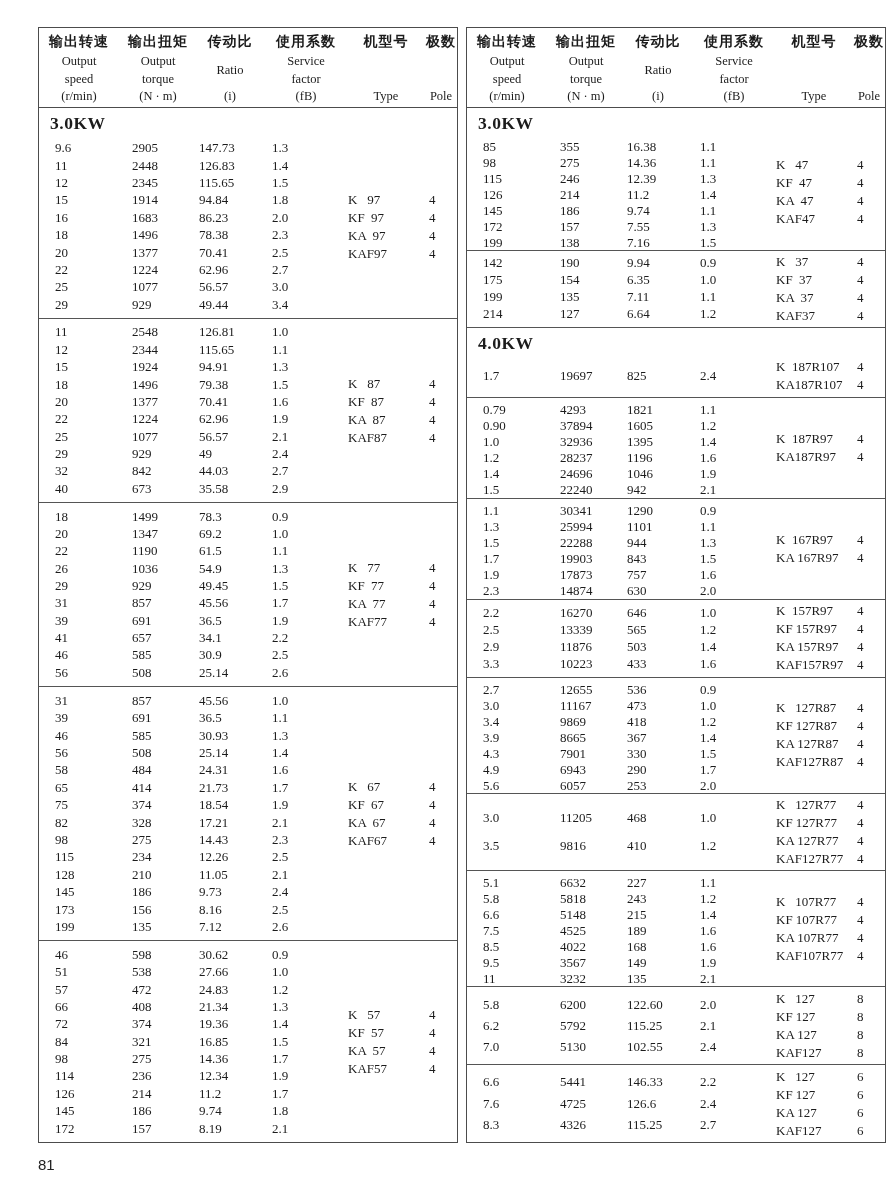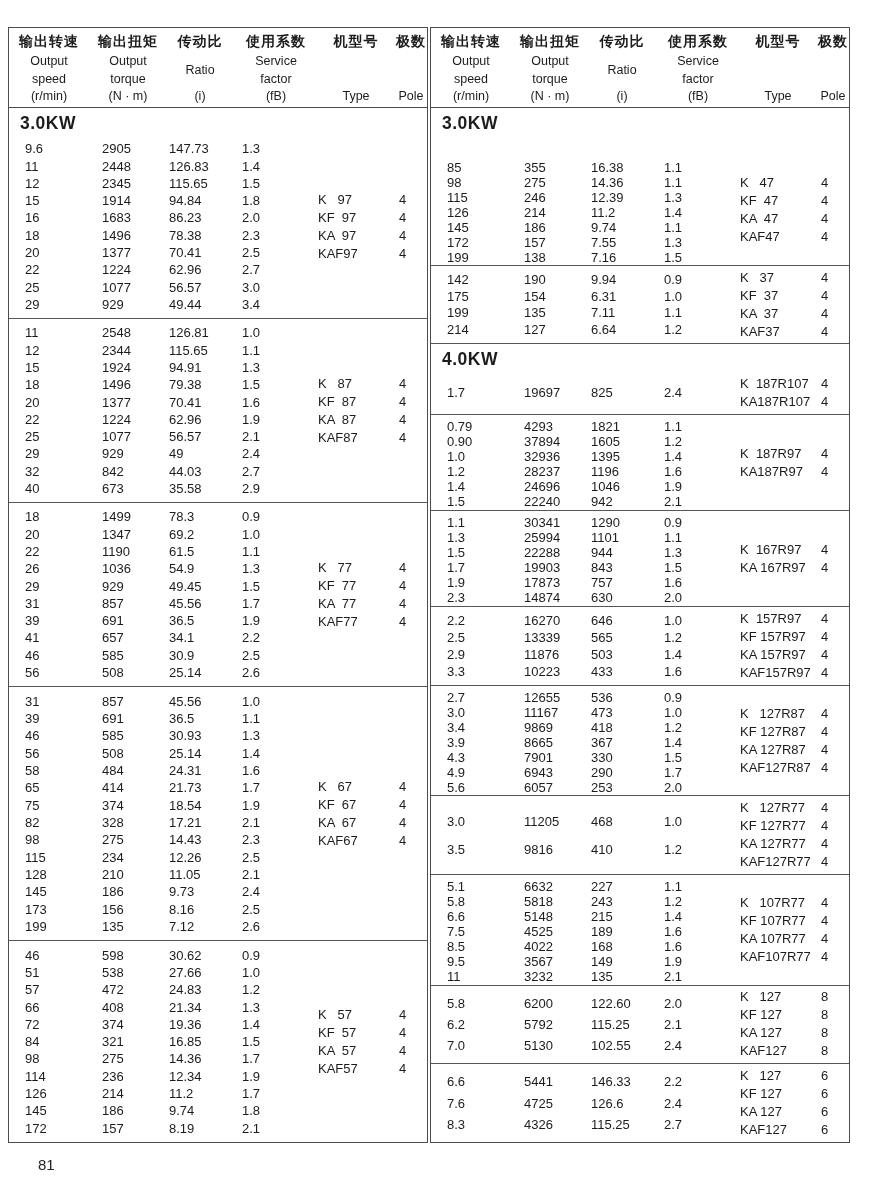--- a/index.html
+++ b/index.html
@@ -2,21 +2,21 @@
 <html><head>
 <meta charset="utf-8">
 <style>
   html,body { margin:0; padding:0; }
   body {
     width:888px; height:1191px; background:#ffffff;
     font-family:"Liberation Sans", sans-serif; color:#1c1c1c;
     -webkit-font-smoothing:antialiased;
   }
   .page { position:relative; width:888px; height:1191px; background:#ffffff; overflow:hidden; }
-  .tables { position:absolute; top:27px; left:8px; display:flex; gap:2px; }
+  .tables { position:absolute; top:27px; left:38px; display:flex; gap:8px;font-family:Liberation Serif, serif; }
   .table-box {
     width:420px; height:1116px; box-sizing:border-box;
     border:1.5px solid #4c4c4c; background:#fff;
     display:flex; flex-direction:column;
   }
   
   .thead {
     display:grid; grid-template-columns:80px 78px 66px 86px 74px 36px;
     border-bottom:1.5px solid #4c4c4c; height:80px; box-sizing:border-box;
     padding:5px 0 4px 0;
@@ -555,21 +555,21 @@
             <div class="en">Type</div>
           </div>
           <div class="th">
             <div class="zh">极数</div>
             <div class="en">Pole</div>
           </div>
         </div>
         <div class="tbody">
           <section class="section" style="flex-grow: 12.5;">
             <div class="section-title">3.0KW</div>
-            <div class="block" style="flex-grow: 7; margin-top: 21px;">
+            <div class="block" style="flex-grow: 7;">
               <div class="block-rows">
                 <div class="row">
                   <span class="cell">85</span>
                   <span class="cell">355</span>
                   <span class="cell">16.38</span>
                   <span class="cell">1.1</span>
                 </div>
                 <div class="row">
                   <span class="cell">98</span>
                   <span class="cell">275</span>
@@ -630,21 +630,21 @@
               <div class="block-rows">
                 <div class="row">
                   <span class="cell">142</span>
                   <span class="cell">190</span>
                   <span class="cell">9.94</span>
                   <span class="cell">0.9</span>
                 </div>
                 <div class="row">
                   <span class="cell">175</span>
                   <span class="cell">154</span>
-                  <span class="cell">6.31</span>
+                  <span class="cell">6.35</span>
                   <span class="cell">1.0</span>
                 </div>
                 <div class="row">
                   <span class="cell">199</span>
                   <span class="cell">135</span>
                   <span class="cell">7.11</span>
                   <span class="cell">1.1</span>
                 </div>
                 <div class="row">
                   <span class="cell">214</span>

